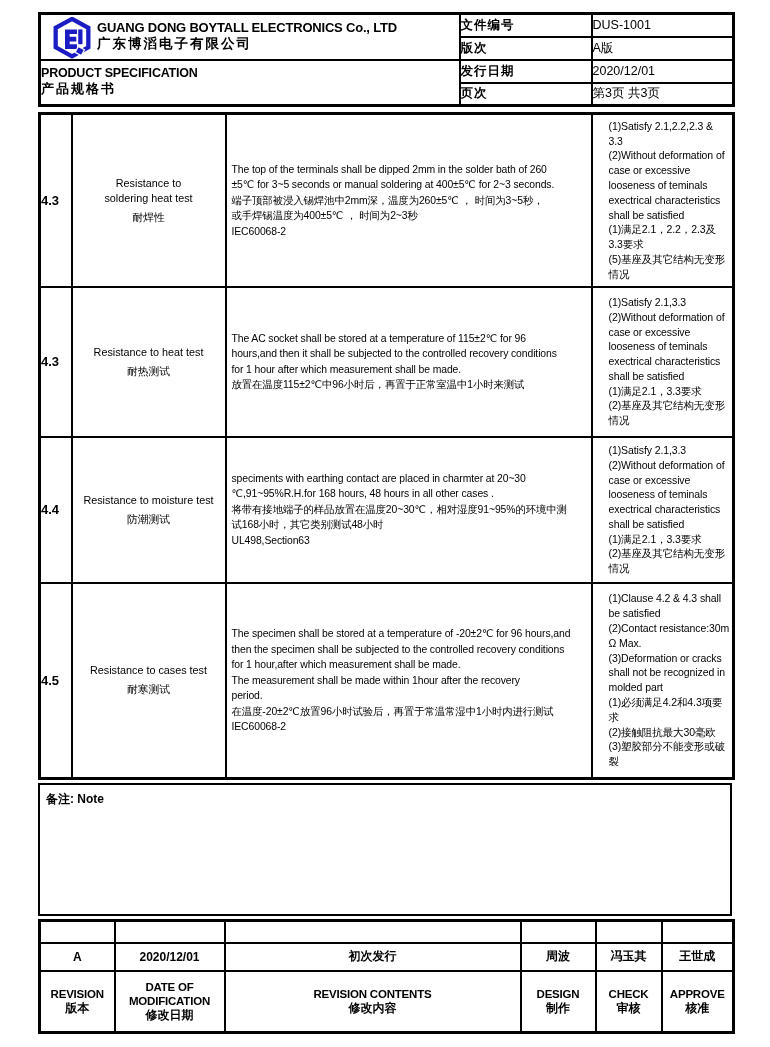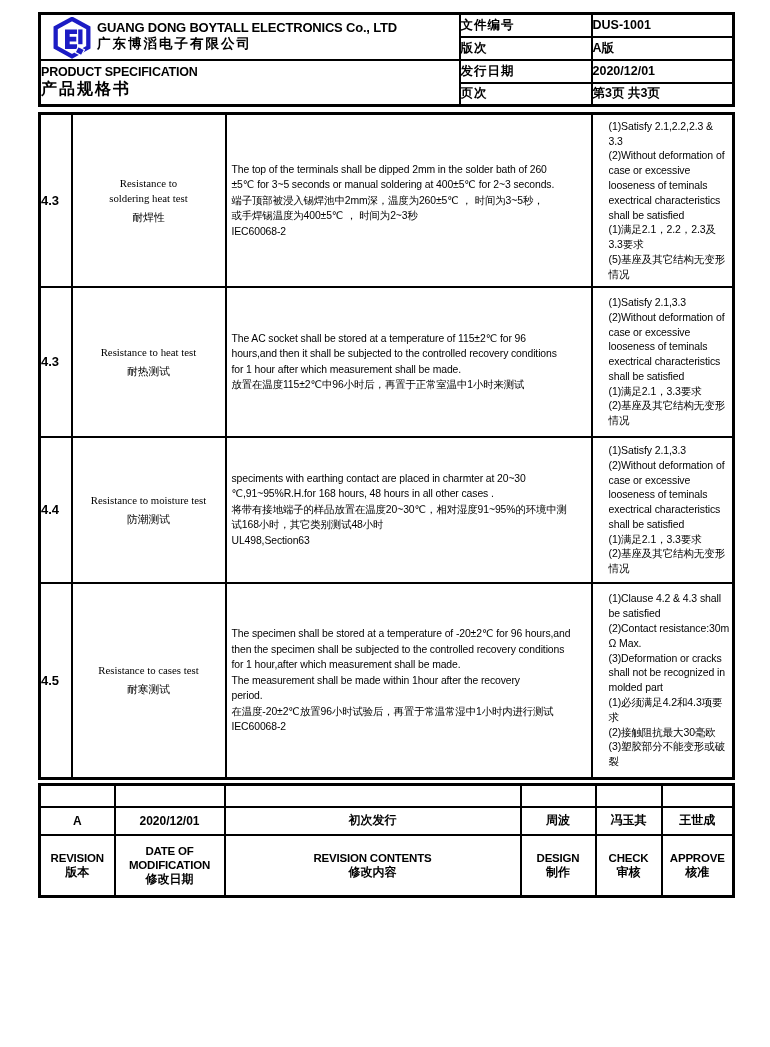--- a/index.html
+++ b/index.html
@@ -20,30 +20,30 @@
   
   .header-table { border:3px solid #000; }
   .header-table td { vertical-align:middle; text-align:left; }
   .header-table tr { height:23px; }
   .company-cell { position:relative; padding:2px 4px 2px 56px; }
   .logo-wrap { position:absolute; left:8px; top:2px; width:46px; height:42px; }
   .company-en { font-size:13px; font-weight:bold; letter-spacing:-0.2px; }
   .company-cn { font-size:13.5px; font-weight:bold; letter-spacing:2px; }
   .title-cell div { font-weight:bold; }
   .title-en { font-size:12.5px; letter-spacing:-0.2px; }
-  .title-cn { font-size:16px; letter-spacing:2px; }
+  .title-cn { font-size:13px; letter-spacing:2px; }
   .h-lbl { font-size:12.5px; font-weight:bold; letter-spacing:1px;margin-left:8px; }
-  .h-val { font-size:12.5px; font-weight:bold; }
+  .h-val { font-size:12.5px; font-weight:normal; }
 
   
   .spec-table { margin-top:5px; border:3px solid #000; }
   .spec-table td { vertical-align:middle; }
   .c-no { text-align:left; font-size:13px; font-weight:bold; }
   .c-name { text-align:center; font-size:10.8px; line-height:15px; }
-  .nm-en { white-space:pre-line;font-family:Liberation Serif, serif; }
+  .nm-en { white-space:pre-line; }
   .nm-cn { margin-top:4px; }
   .c-desc {
     font-size:10.4px; line-height:15.5px; letter-spacing:-0.1px;
     padding:3px 20px 3px 5px; white-space:pre-line; text-align:left;
   }
   .c-crit {
     font-size:10.5px; line-height:14.8px; letter-spacing:-0.1px;
     padding:2px 2px 2px 16px; white-space:pre-line; text-align:left;
   }
 
@@ -183,20 +183,23 @@
 (2)Contact resistance:30m
 Ω Max.
 (3)Deformation or cracks shall not be recognized in molded part
 (1)必须满足4.2和4.3项要求
 (2)接触阻抗最大30毫欧
 (3)塑胶部分不能变形或破裂</td>
       </tr>
     </tbody>
       </table>
 
+    <div class="note-box">
+      <span class="note-label">备注: Note</span>
+    </div>
 
     <table class="rev-table">
       <colgroup>
         <col style="width:75px">
           <col style="width:110px">
           <col style="width:296px">
         <col style="width:75px">
           <col style="width:66px">
           <col style="width:72px">
       </colgroup>

